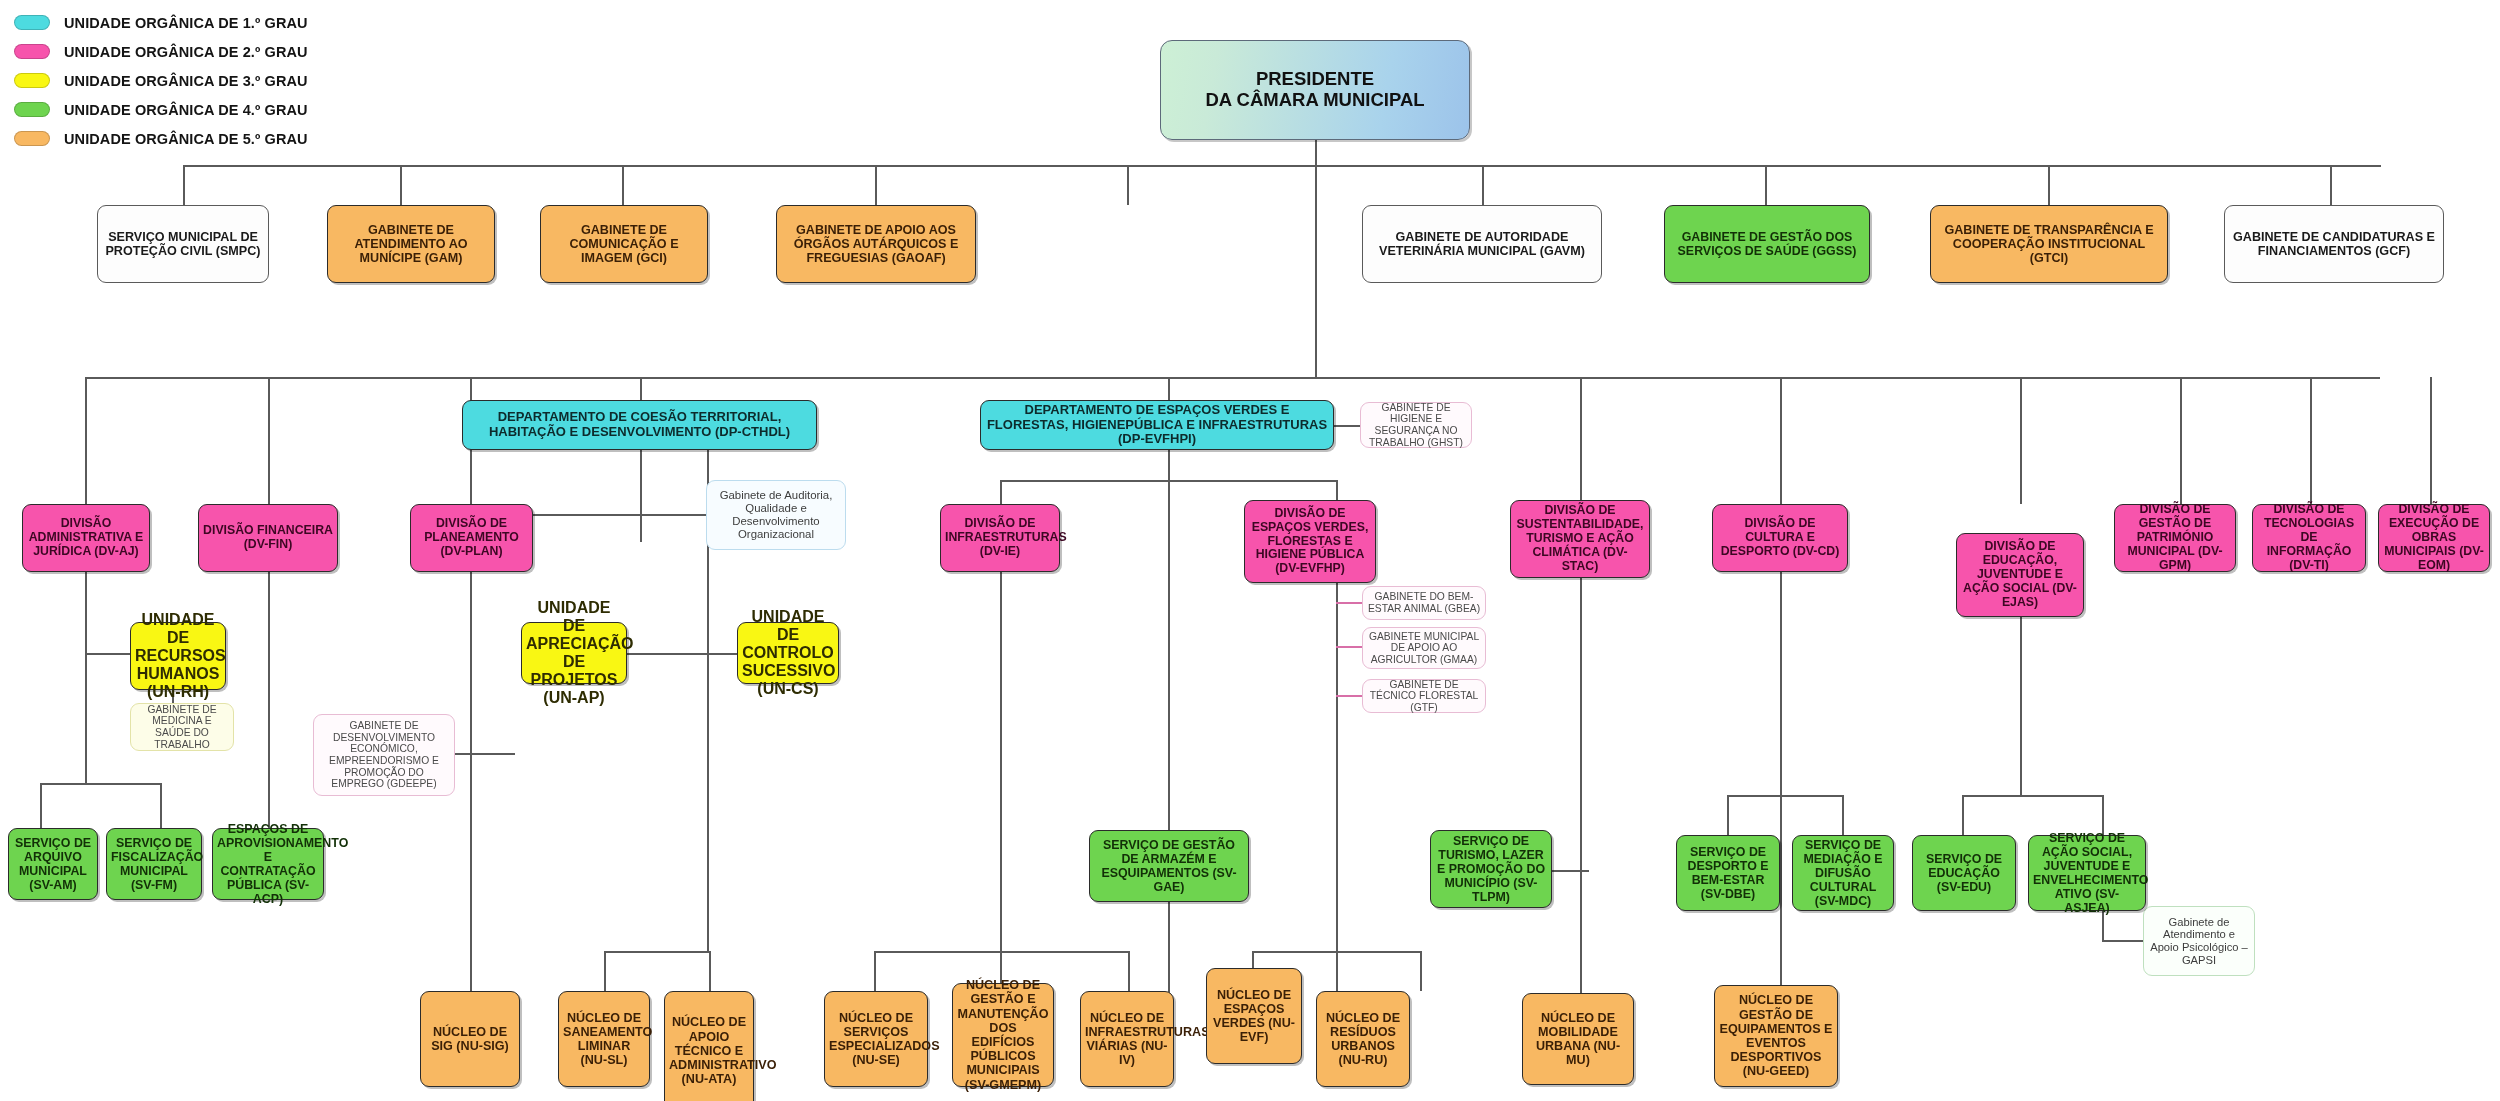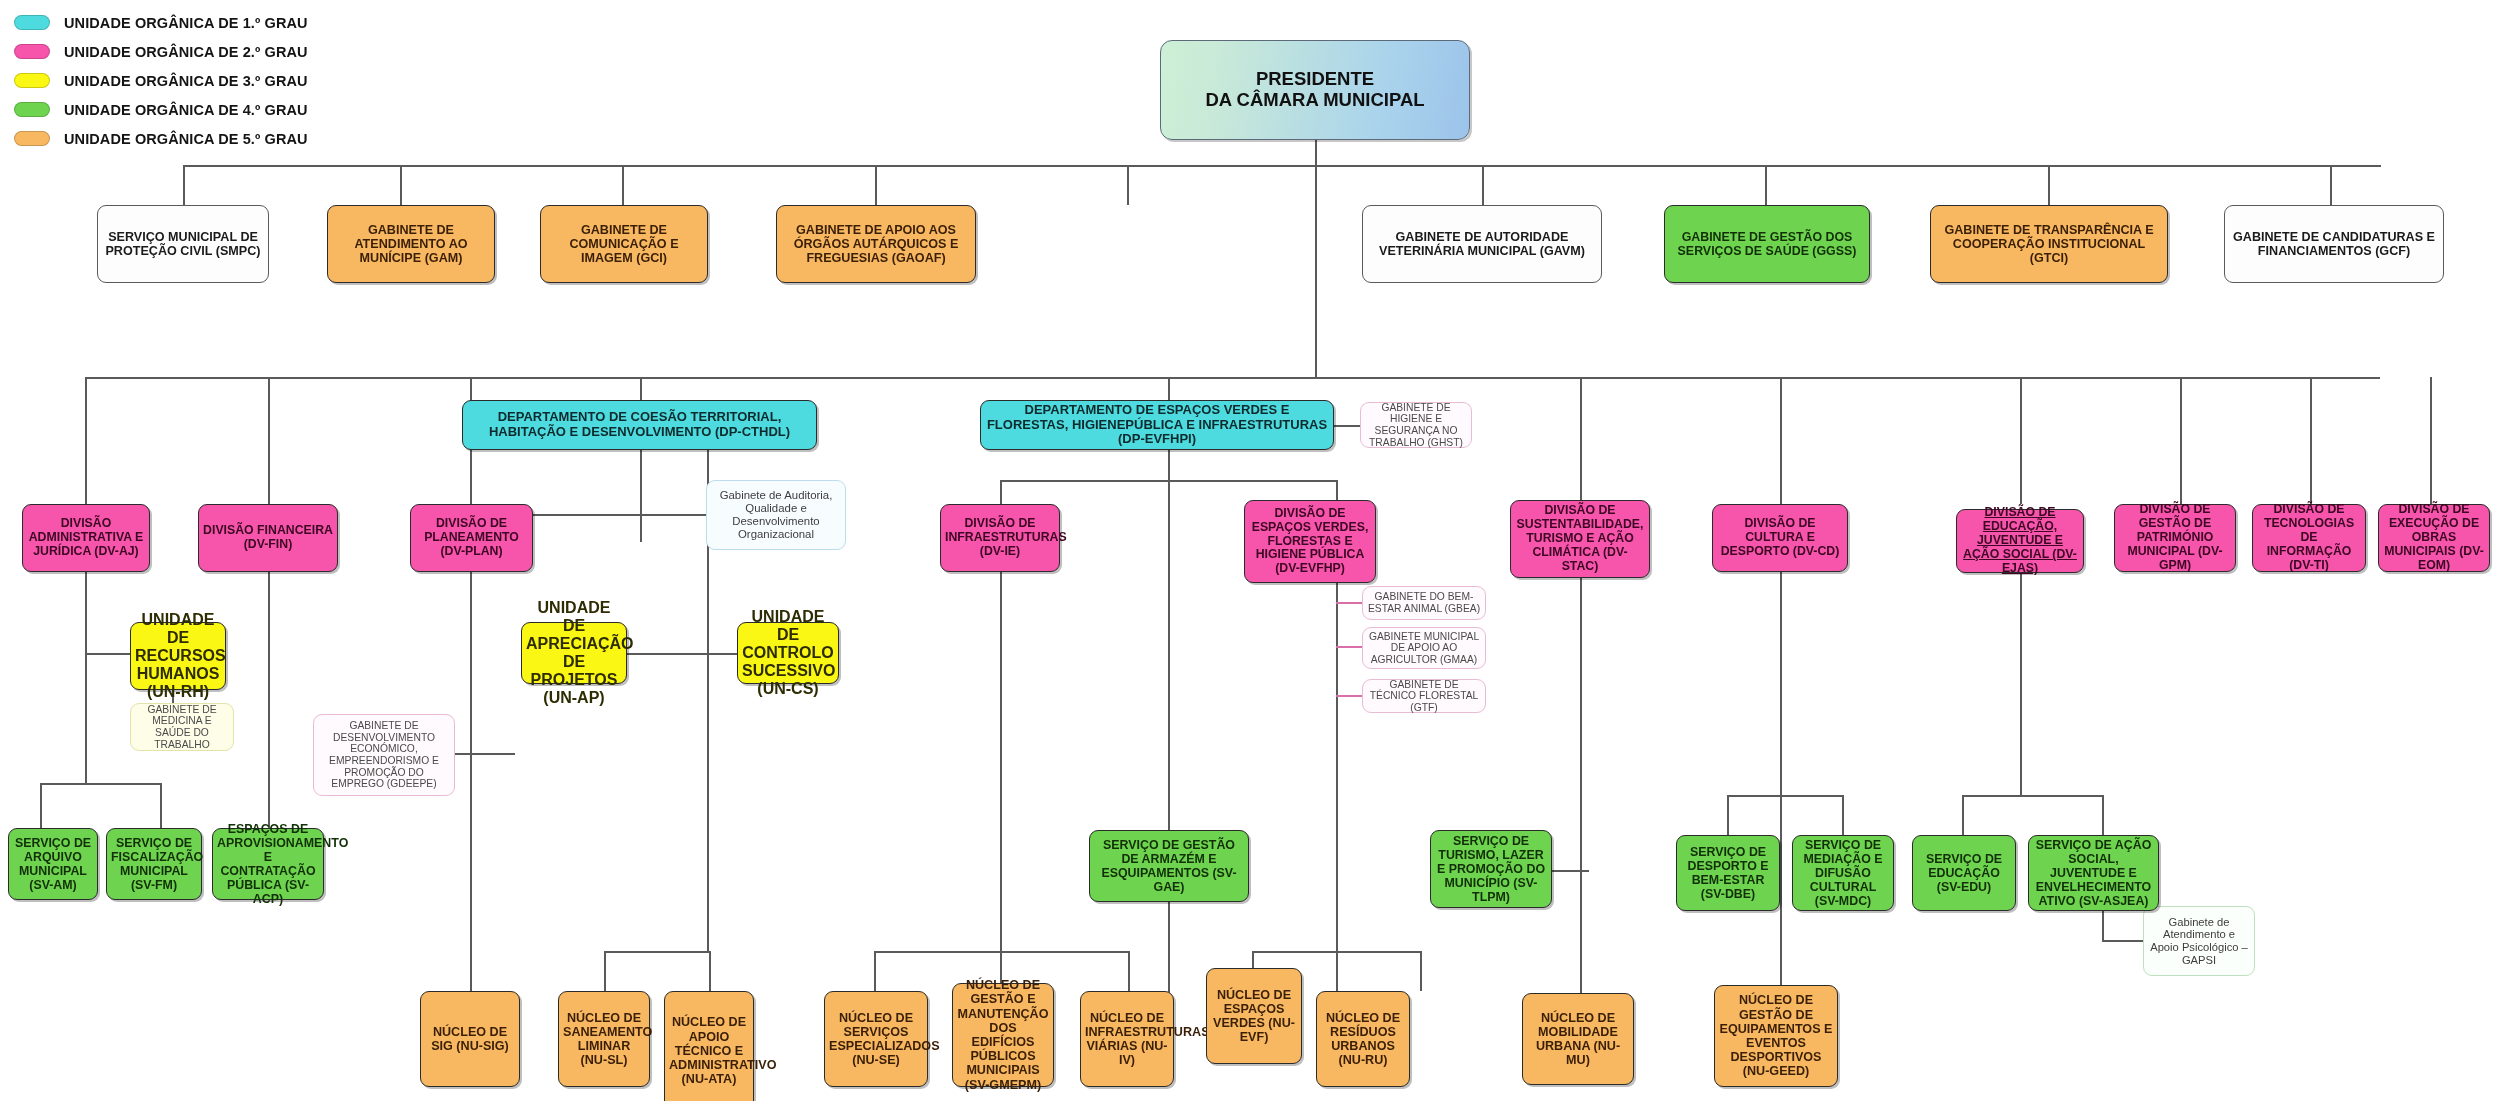--- a/index.html
+++ b/index.html
@@ -300,21 +300,21 @@
     </div>
   <div class="node n-pink" style="left:1244px; top:500px; width:132px; height:83px;">
     <span>DIVISÃO DE ESPAÇOS VERDES, FLORESTAS E HIGIENE PÚBLICA (DV-EVFHP)</span>
     </div>
   <div class="node n-pink" style="left:1510px; top:500px; width:140px; height:78px;">
     <span>DIVISÃO DE SUSTENTABILIDADE, TURISMO E AÇÃO CLIMÁTICA (DV-STAC)</span>
     </div>
   <div class="node n-pink" style="left:1712px; top:504px; width:136px; height:68px;">
     <span>DIVISÃO DE CULTURA E DESPORTO (DV-CD)</span>
     </div>
-  <div class="node n-pink" style="left:1956px; top:509px; width:128px; height:64px;text-decoration:underline;">
+  <div class="node n-pink" style="left:1956px; top:533px; width:128px; height:84px;">
     <span>DIVISÃO DE EDUCAÇÃO, JUVENTUDE E AÇÃO SOCIAL (DV-EJAS)</span>
     </div>
   <div class="node n-pink" style="left:2114px; top:504px; width:122px; height:68px;">
     <span>DIVISÃO DE GESTÃO DE PATRIMÓNIO MUNICIPAL (DV-GPM)</span>
     </div>
   <div class="node n-pink" style="left:2252px; top:504px; width:114px; height:68px;">
     <span>DIVISÃO DE TECNOLOGIAS DE INFORMAÇÃO (DV-TI)</span>
     </div>
   <div class="node n-pink" style="left:2378px; top:504px; width:112px; height:68px;">
     <span>DIVISÃO DE EXECUÇÃO DE OBRAS MUNICIPAIS (DV-EOM)</span>
@@ -347,21 +347,21 @@
     </div>
   <div class="node n-green" style="left:1676px; top:835px; width:104px; height:76px;">
     <span>SERVIÇO DE DESPORTO E BEM-ESTAR (SV-DBE)</span>
     </div>
   <div class="node n-green" style="left:1792px; top:835px; width:102px; height:76px;">
     <span>SERVIÇO DE MEDIAÇÃO E DIFUSÃO CULTURAL (SV-MDC)</span>
     </div>
   <div class="node n-green" style="left:1912px; top:835px; width:104px; height:76px;">
     <span>SERVIÇO DE EDUCAÇÃO (SV-EDU)</span>
     </div>
-  <div class="node n-green" style="left:2028px; top:835px; width:131px; height:76px;">
+  <div class="node n-green" style="left:2028px; top:835px; width:118px; height:76px;">
     <span>SERVIÇO DE AÇÃO SOCIAL, JUVENTUDE E ENVELHECIMENTO ATIVO (SV-ASJEA)</span>
     </div>
 
   <div class="node n-orange" style="left:420px; top:991px; width:100px; height:96px;">
     <span>NÚCLEO DE SIG (NU-SIG)</span>
     </div>
   <div class="node n-orange" style="left:558px; top:991px; width:92px; height:96px;">
     <span>NÚCLEO DE SANEAMENTO LIMINAR (NU-SL)</span>
     </div>
   <div class="node n-orange" style="left:664px; top:991px; width:90px; height:120px;">

